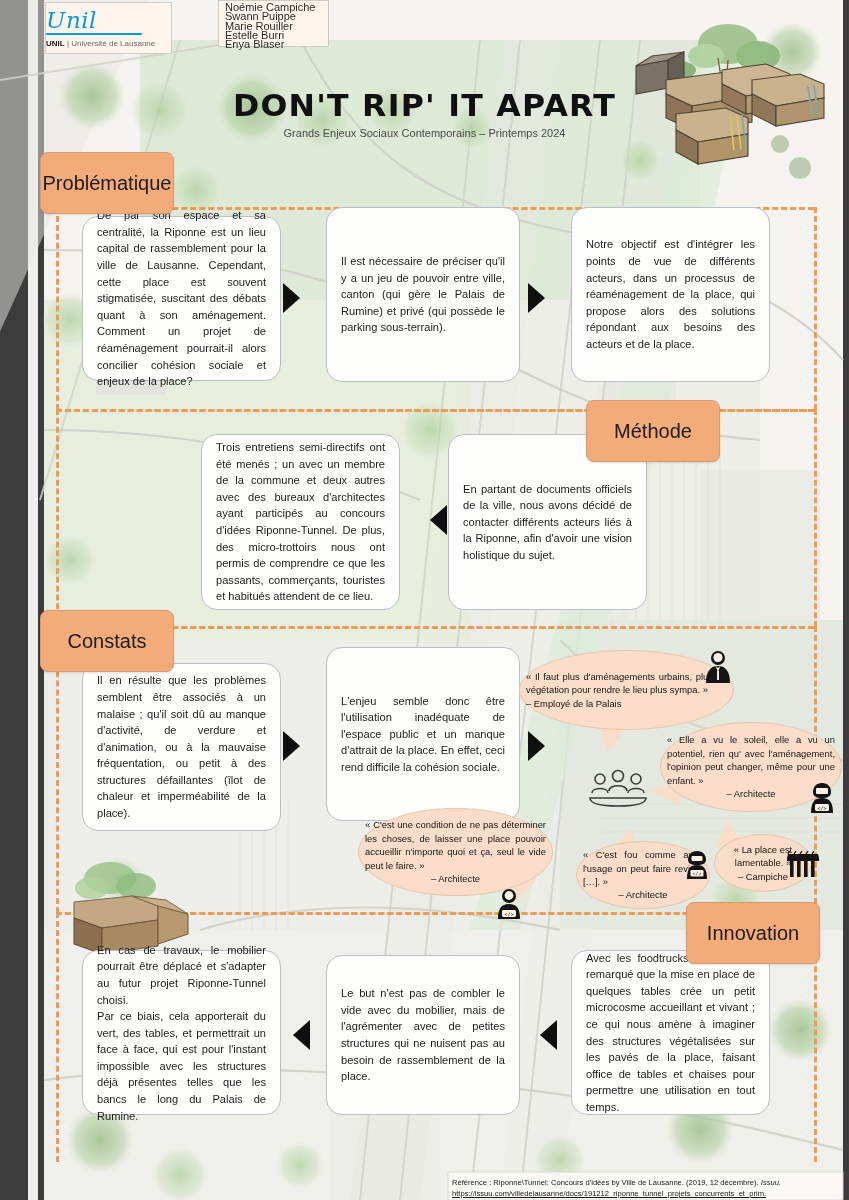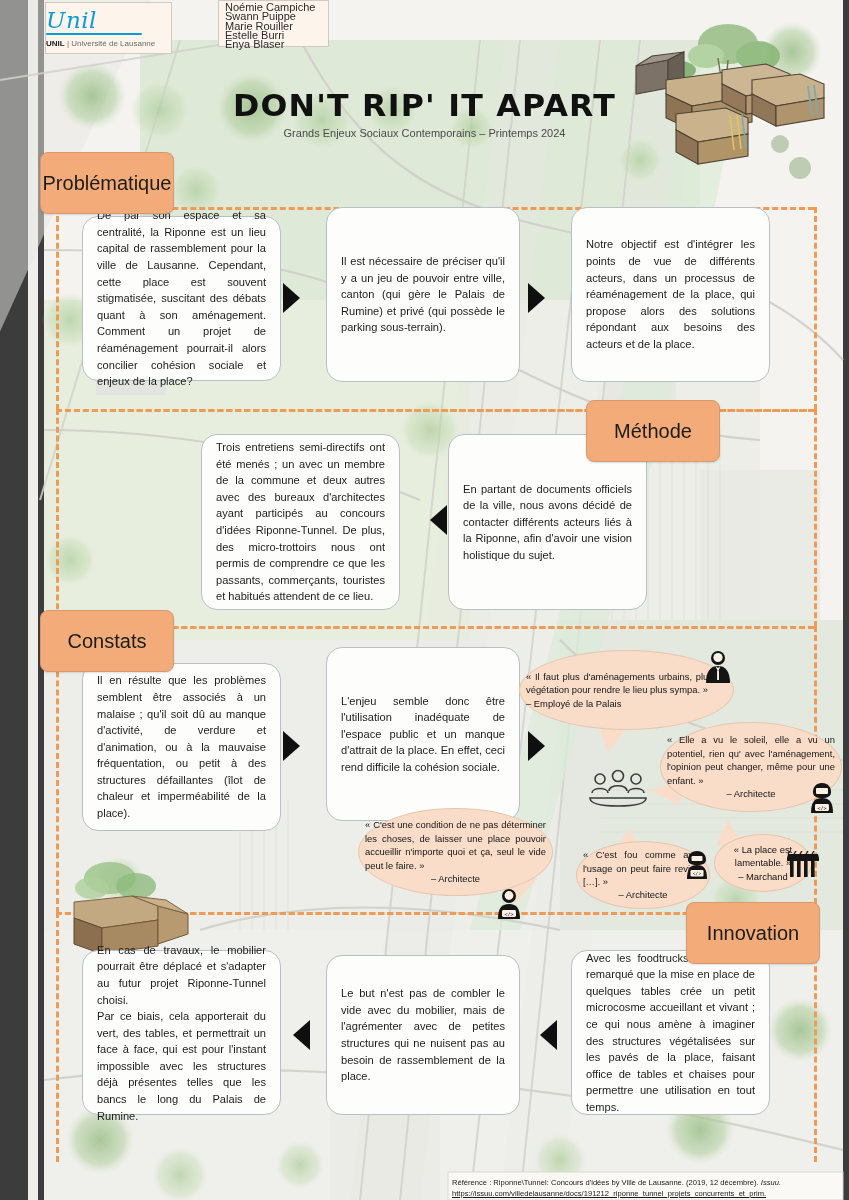--- a/index.html
+++ b/index.html
@@ -510,21 +510,21 @@
       <path d="M13 15 C6 15, 3 19, 3 29 L23 29 C23 19, 20 15, 13 15 Z" fill="#141414"></path>
       <rect x="6.5" y="20" width="13" height="6.6" rx="1.3" fill="#fdf1e6"></rect>
       <text x="13" y="25.2" font-size="4.6" text-anchor="middle" fill="#141414" font-family="DejaVu Sans Mono, monospace">&lt;/&gt;</text>
     </svg>
   </div>
 
   <div class="bubble-tail" style="left:716px; top:820px; border-left:12px solid transparent; border-right:16px solid transparent; border-bottom:26px solid #f9ddc9;"></div>
   <div class="bubble" style="left:714px; top:834px; width:98px; height:58px;">
     <div class="bubble-inner" style="text-align:center">
       <span>« La place est lamentable. »</span>
-      <span class="attrib">– Marchand</span>
+      <span class="attrib">– Campiche</span>
     </div>
   </div>
   <div class="actor" style="left:786px; top:851px;">
     <svg width="34" height="28" viewBox="0 0 34 28" xmlns="http://www.w3.org/2000/svg">
       <path d="M1 7 L33 7 L33 10 L1 10 Z" fill="#141414"></path>
       <path d="M2 3 L32 3 L33 7 L1 7 Z" fill="#141414"></path>
       <g fill="#141414">
         <rect x="4" y="10" width="3.6" height="16"></rect>
         <rect x="11" y="10" width="3.6" height="16"></rect>
         <rect x="18" y="10" width="3.6" height="16"></rect>

